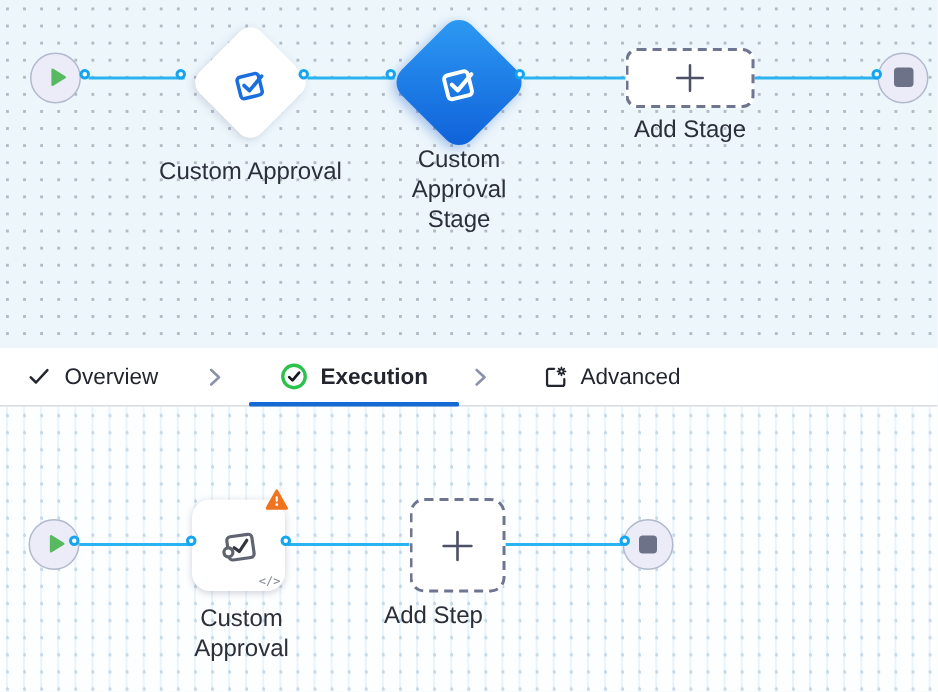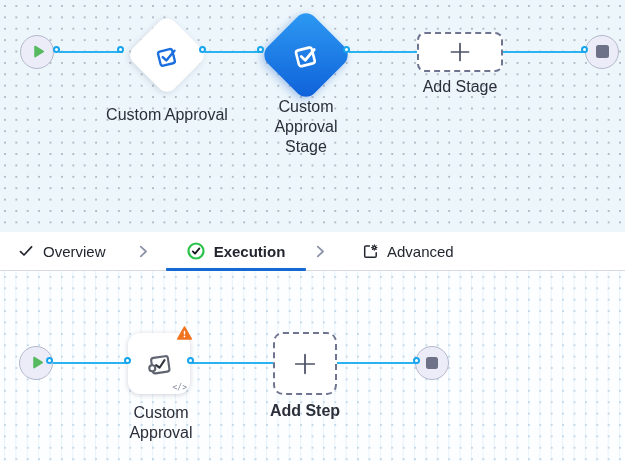--- a/index.html
+++ b/index.html
@@ -234,16 +234,16 @@
     <div class="terminal" style="left:415px; top:74.5px;">
       <span class="stop-square" style="width:12px; height:12px;"></span>
     </div>
 
     <span class="port" style="left:46px;    top:85.5px;"></span>
     <span class="port" style="left:124px;   top:85.5px;"></span>
     <span class="port" style="left:186.5px; top:85.5px;"></span>
     <span class="port" style="left:413px;   top:85.5px;"></span>
 
     <div class="node-label" style="left:111px; top:132px; width:100px;">Custom Approval</div>
-    <div class="node-label" style="left:262px; top:130px; width:86px;font-weight:bold;">Add Step</div>
+    <div class="node-label" style="left:246px; top:130px; width:86px;">Add Step</div>
   </div>
 
 </div>
 
 </body></html>

